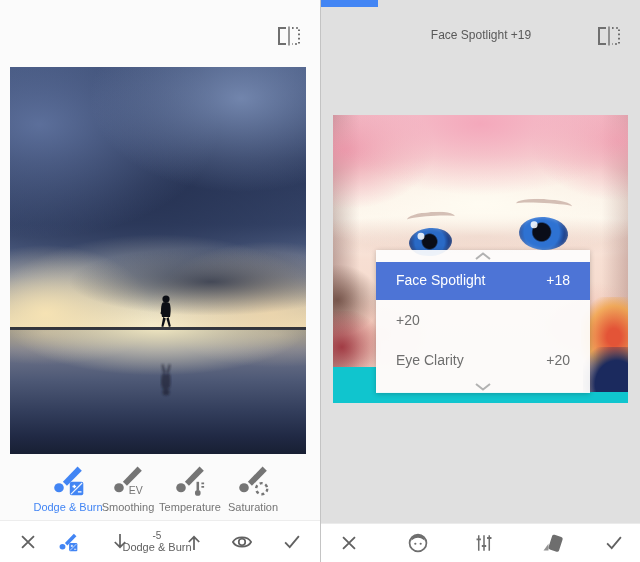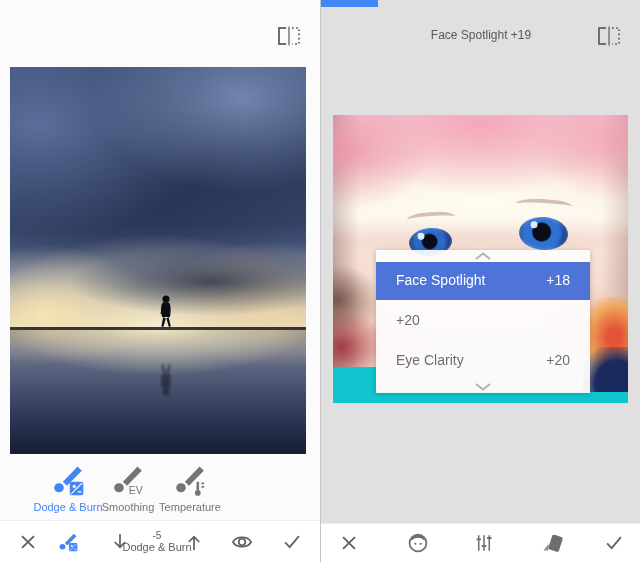--- a/index.html
+++ b/index.html
@@ -206,20 +206,27 @@
       </div>
       <div class="tool tool-3">
         <svg viewBox="0 0 24 24" style="color:#757575">
           <use href="#sym-brush"></use>
           <line x1="17.2" y1="13.2" x2="17.2" y2="19" stroke="#757575" stroke-width="1.7"></line>
           <circle cx="17.2" cy="20.6" r="1.9" fill="#757575"></circle>
           <path d="M19.6 14.2 h1.8 M19.6 16.6 h1.8" stroke="#757575" stroke-width="1.1"></path>
         </svg>
         <span class="tool-label">Temperature</span>
       </div>
+      <div class="tool tool-4">
+        <svg viewBox="0 0 24 24" style="color:#757575">
+          <use href="#sym-brush"></use>
+          <circle cx="17.8" cy="17.8" r="3.7" fill="none" stroke="#757575" stroke-width="1.6" stroke-dasharray="2 1.9"></circle>
+        </svg>
+        <span class="tool-label">Saturation</span>
+      </div>
     </div>
 
     <div class="action-bar">
       <div class="ab-item" style="left:28px">
         <svg width="22" height="22">
             <use href="#sym-x"></use>
           </svg>
       </div>
       <div class="ab-item" style="left:68px; color:#4285f4">
         <svg width="22" height="22" viewBox="0 0 24 24">

